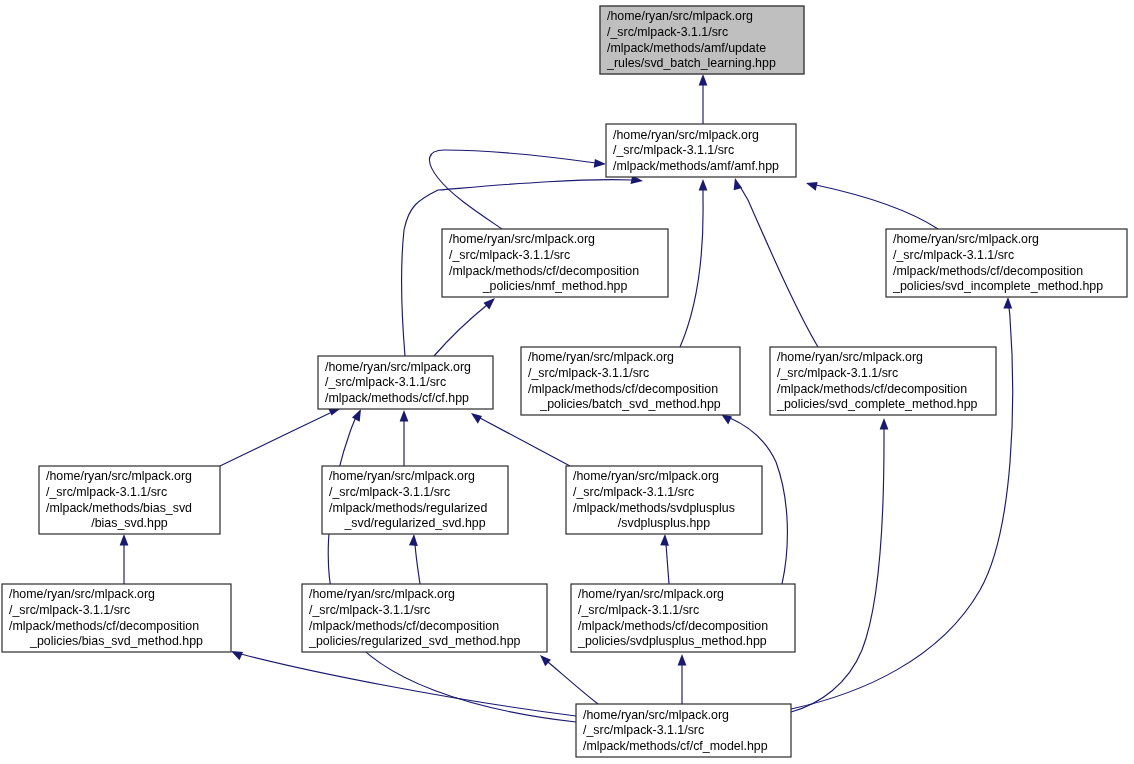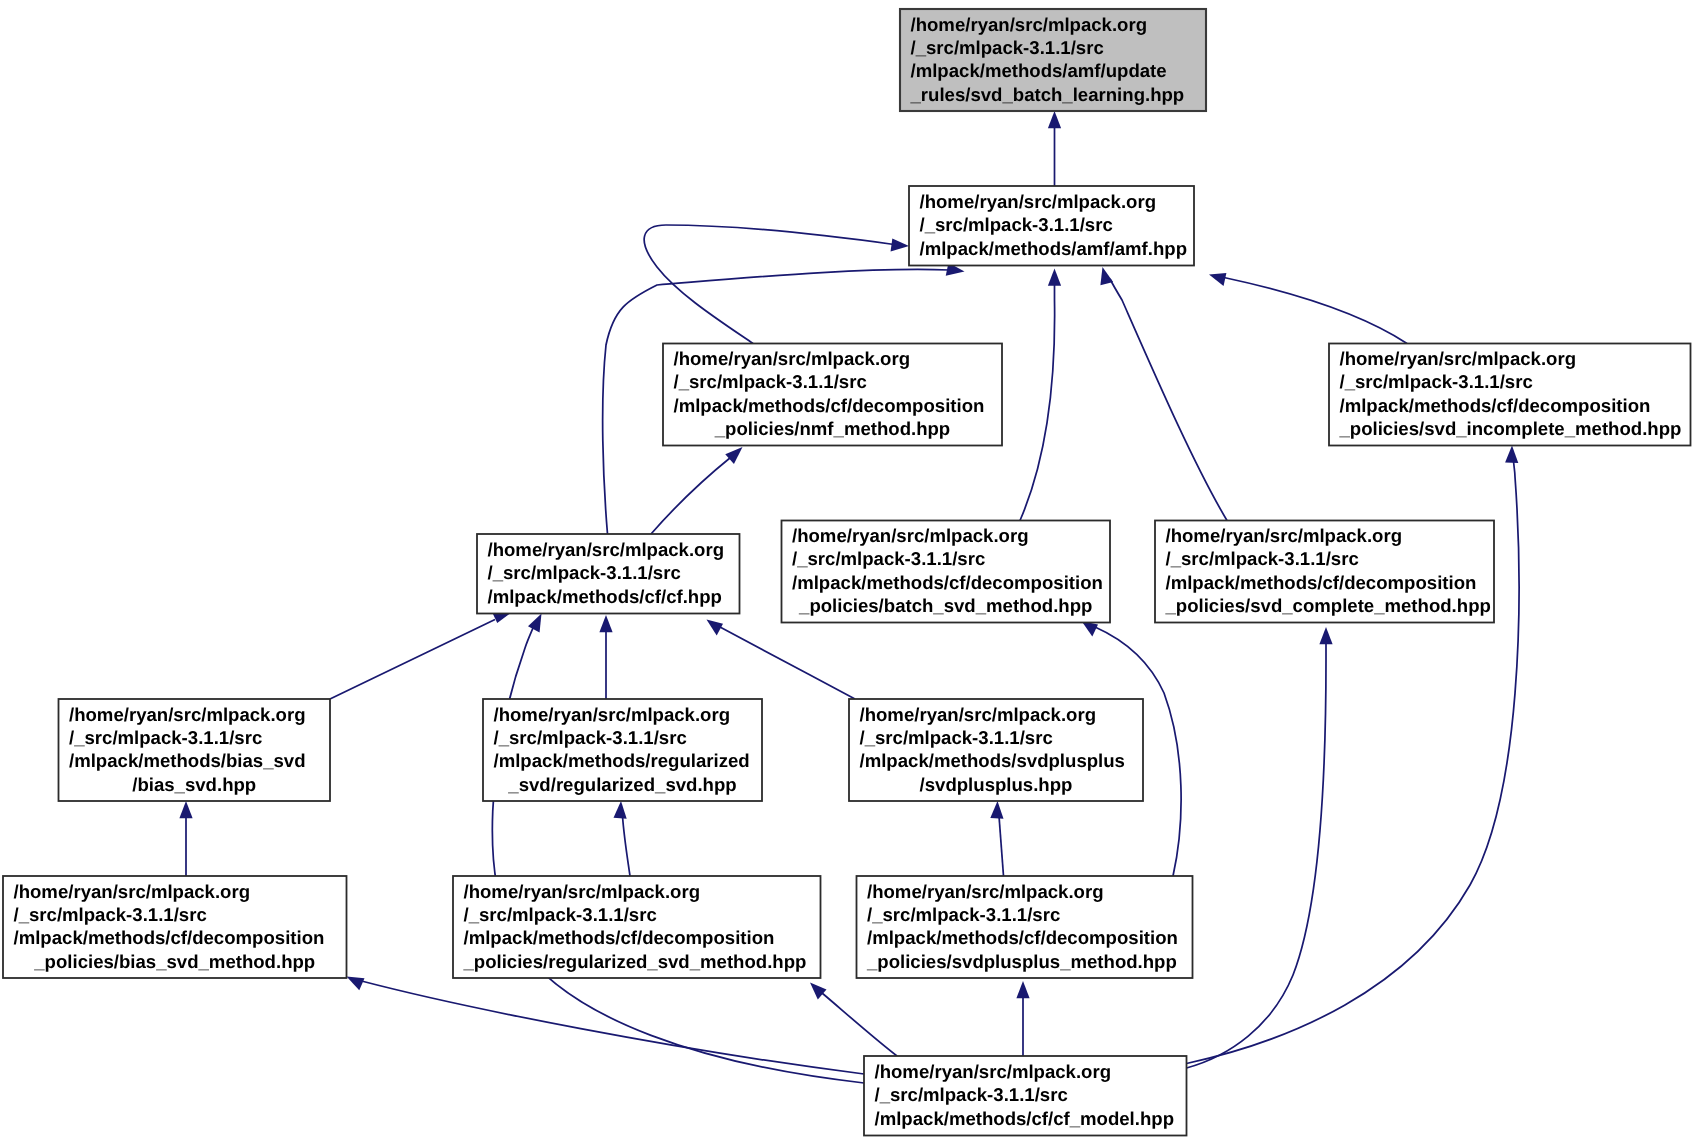--- a/index.html
+++ b/index.html
@@ -11,21 +11,20 @@
   body {
     width: 1134px;
     height: 764px;
     font-family: "Liberation Sans", sans-serif;
     overflow: hidden;
   }
   #graph-root {
     position: relative;
     width: 1134px;
     height: 764px;
-    font-weight: bold;
   }
   svg.graph-svg {
     position: absolute;
     left: 0;
     top: 0;
     width: 1134px;
     height: 764px;
     display: block;
   }
   .node-box {

